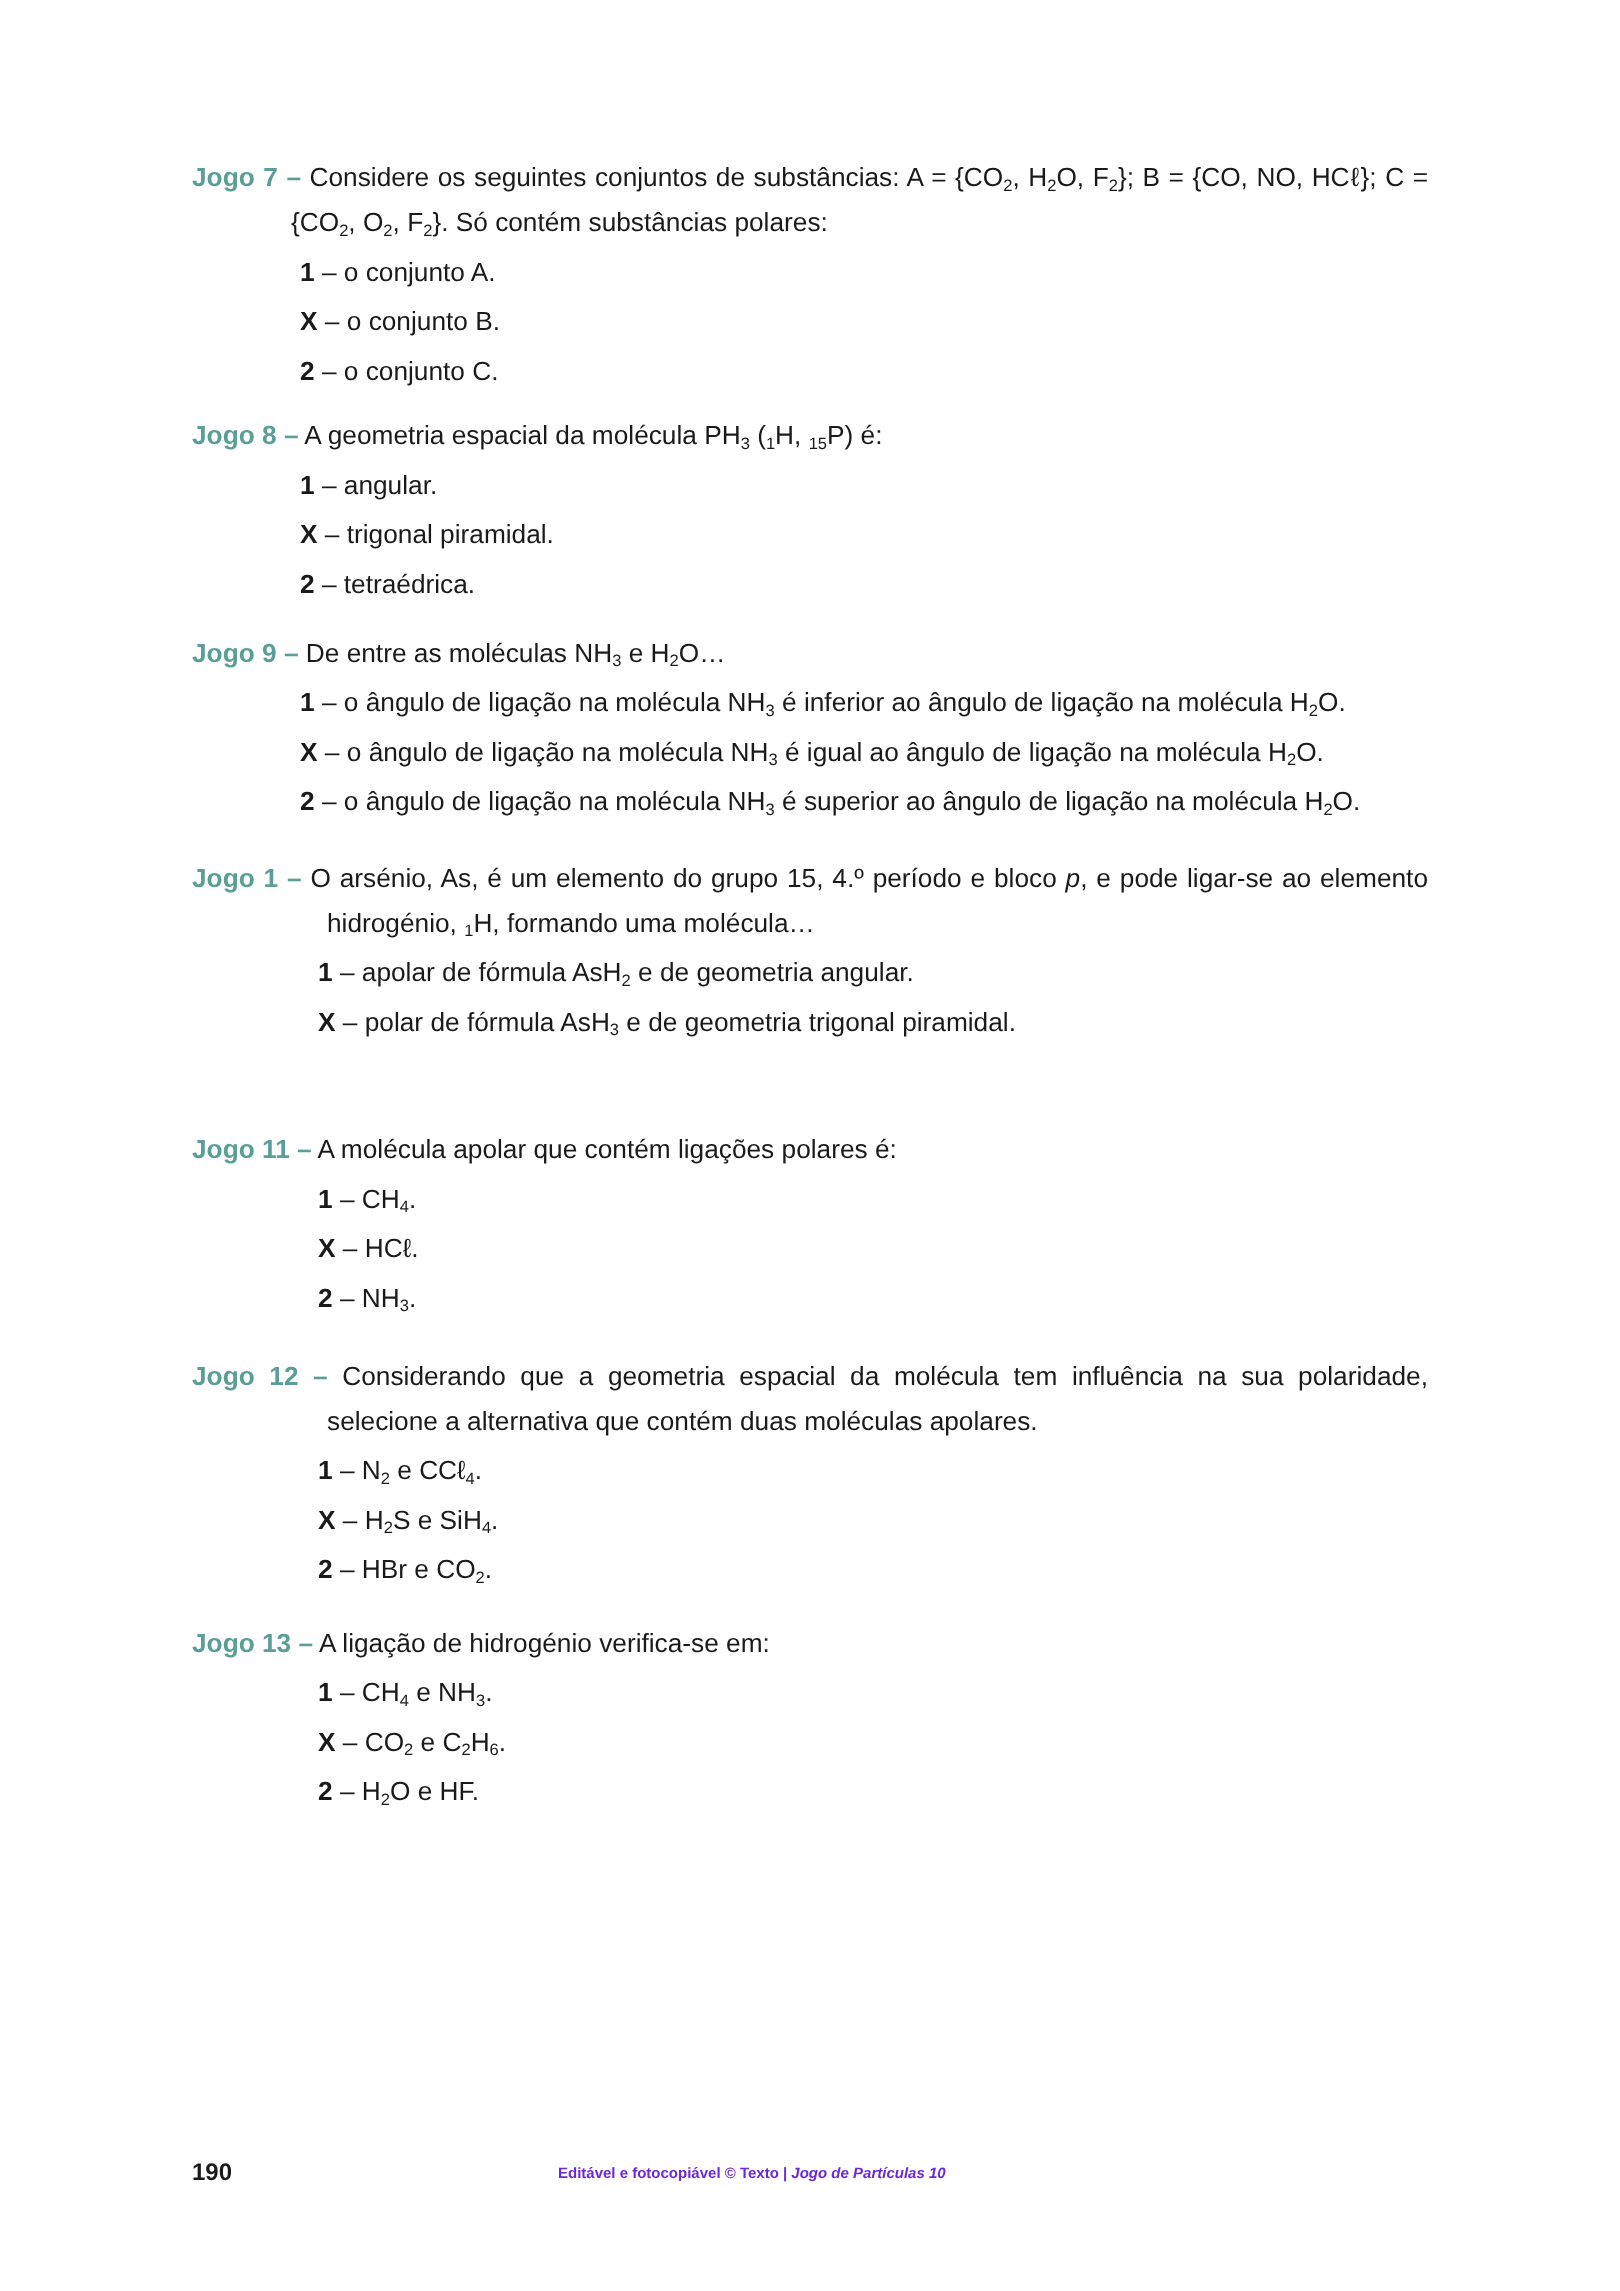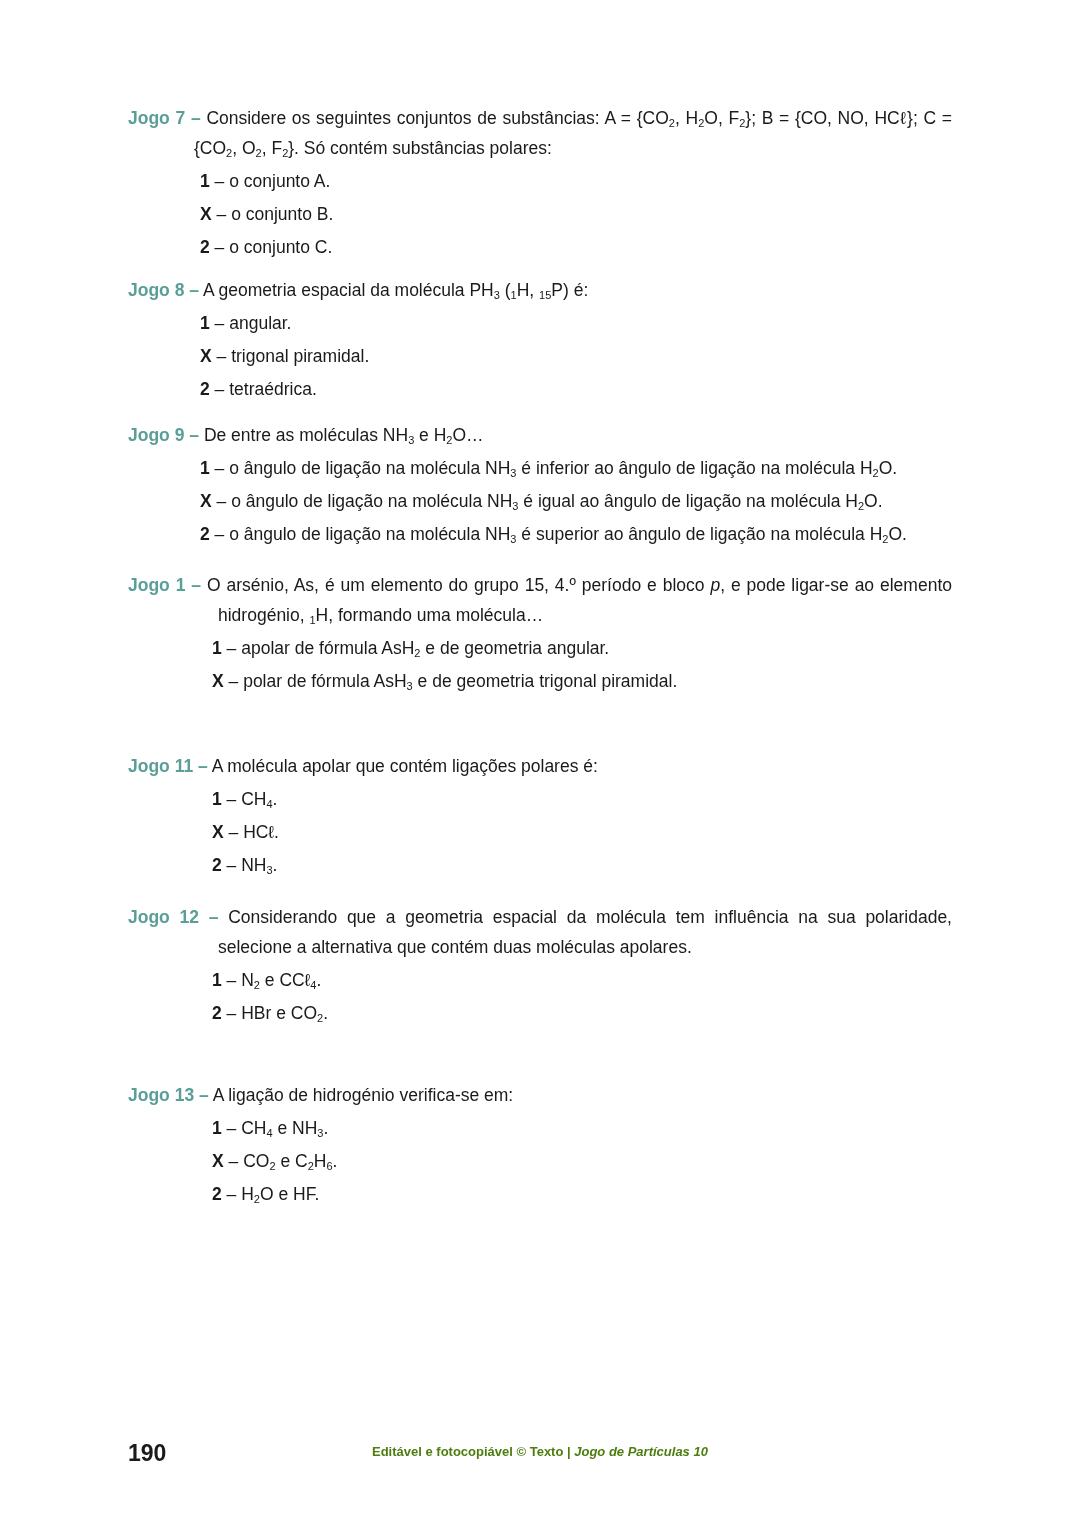--- a/index.html
+++ b/index.html
@@ -6,22 +6,22 @@
   body { width: 1080px; height: 1527px; position: relative; overflow: hidden;
          font-family: "Liberation Sans", sans-serif; color: #1a1a1a; }
   .page { position: absolute; left: 0; top: 0; width: 1080px; height: 1311px; }
   .q { position: absolute; left: 128px; width: 824px; font-size: 17.5px; line-height: 30px; }
   .q-head { text-align: justify; }
   .q-label { color: #5a9e98; font-weight: bold; }
   .opts { margin-top: 2px; }
   .opt { line-height: 33px; font-size: 17.5px; }
   .opt b { font-weight: bold; }
   sub { font-size: 11px; vertical-align: -3px; line-height: 0; }
-  .footer-num { position: absolute; left: 128px; top: 1440px; font-size: 23px; font-weight: bold; }
-  .footer-text { position: absolute; left: 372px; top: 1444px; font-size: 13px; color: #4d7c0f; font-weight: bold; }
+  .footer-num { position: absolute; left: 128px; top: 1440px; font-size: 16px; font-weight: bold; }
+  .footer-text { position: absolute; left: 372px; top: 1444px; font-size: 10px; color: #6d28d9; font-weight: bold; }
   .footer-text i { font-style: italic; }
 </style>
 </head>
 <body>
 
 <div class="page">
   <div id="questions">
       <div class="q" style="top: 103px;">
         <div class="q-head" style="padding-left: 66px; text-indent: -66px;"><span class="q-label">Jogo 7 –</span> <span>Considere os seguintes conjuntos de substâncias: A = {CO<sub>2</sub>, H<sub>2</sub>O, F<sub>2</sub>}; B = {CO, NO, HCℓ}; C = {CO<sub>2</sub>, O<sub>2</sub>, F<sub>2</sub>}. Só contém substâncias polares:</span></div>
         <div class="opts">
@@ -58,20 +58,21 @@
         <div class="opts">
           <div class="opt" style="padding-left: 84px;"><b>1</b> – <span>CH<sub>4</sub>.</span></div>
           <div class="opt" style="padding-left: 84px;"><b>X</b> – <span>HCℓ.</span></div>
           <div class="opt" style="padding-left: 84px;"><b>2</b> – <span>NH<sub>3</sub>.</span></div>
         </div>
       </div>
       <div class="q" style="top: 902px;">
         <div class="q-head" style="padding-left: 90px; text-indent: -90px;"><span class="q-label">Jogo 12 –</span> <span>Considerando que a geometria espacial da molécula tem influência na sua polaridade, selecione a alternativa que contém duas moléculas apolares.</span></div>
         <div class="opts">
           <div class="opt" style="padding-left: 84px;"><b>1</b> – <span>N<sub>2</sub> e CCℓ<sub>4</sub>.</span></div>
+          <div class="opt" style="padding-left: 84px;"><b>X</b> – <span>H<sub>2</sub>S e SiH<sub>4</sub>.</span></div>
           <div class="opt" style="padding-left: 84px;"><b>2</b> – <span>HBr e CO<sub>2</sub>.</span></div>
         </div>
       </div>
       <div class="q" style="top: 1080px;">
         <div class="q-head" style="padding-left: 82px; text-indent: -82px;"><span class="q-label">Jogo 13 –</span> <span>A ligação de hidrogénio verifica-se em:</span></div>
         <div class="opts">
           <div class="opt" style="padding-left: 84px;"><b>1</b> – <span>CH<sub>4</sub> e NH<sub>3</sub>.</span></div>
           <div class="opt" style="padding-left: 84px;"><b>X</b> – <span>CO<sub>2</sub> e C<sub>2</sub>H<sub>6</sub>.</span></div>
           <div class="opt" style="padding-left: 84px;"><b>2</b> – <span>H<sub>2</sub>O e HF.</span></div>
         </div>

